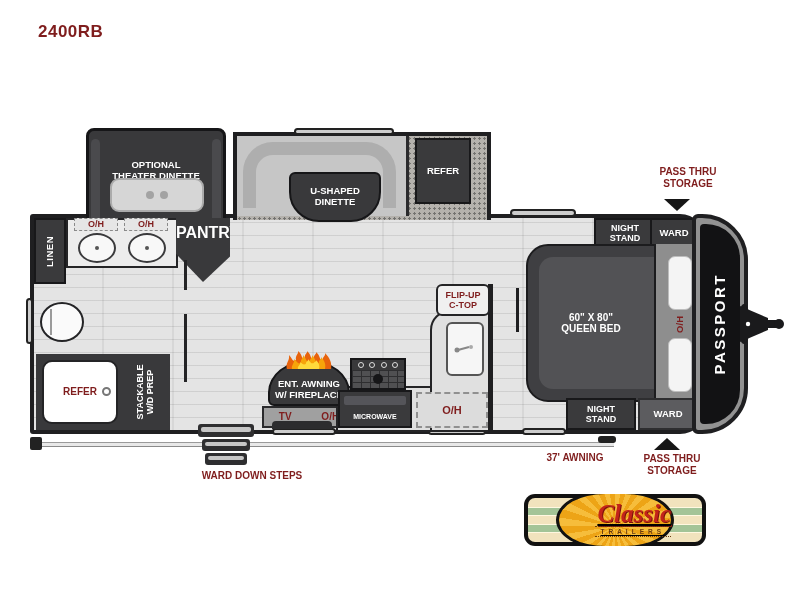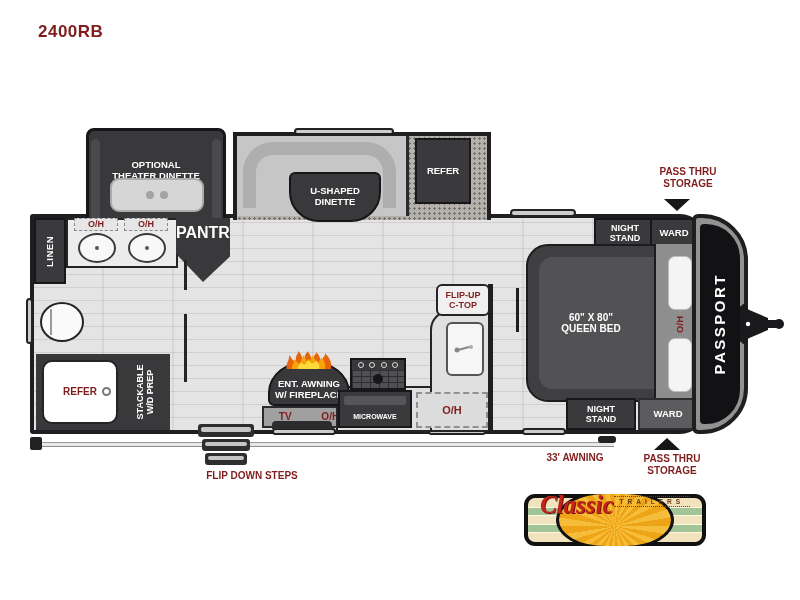--- a/index.html
+++ b/index.html
@@ -191,39 +191,39 @@
 STORAGE</div>
   <div class="abs tri-down" style="left:664px; top:199px;"></div>
 
   <div class="abs tri-up" style="left:654px; top:438px;"></div>
   <div class="abs lbl b" style="left:612px; top:453px; width:120px; font-size:10px;">PASS THRU
 STORAGE</div>
 
   <div class="abs" style="left:32px; top:440px; width:582px; height:9px; z-index:4; background:linear-gradient(#ffffff 0 2px, #9a9a9a 2px 3px, #e8e8e8 3px 6px, #8a8a8a 6px 7px, #ffffff 7px);"></div>
   <div class="abs" style="left:30px; top:437px; width:12px; height:13px; background:#222; border-radius:2px; z-index:4;"></div>
   <div class="abs" style="left:598px; top:436px; width:18px; height:7px; background:#222; border-radius:3px; z-index:4;"></div>
-  <div class="abs lbl b" style="left:530px; top:452px; width:90px; font-size:10px;">33' AWNING</div>
+  <div class="abs lbl b" style="left:530px; top:452px; width:90px; font-size:10px;">37' AWNING</div>
 
   <div class="abs" style="left:198px; top:424px; width:56px; height:42px; z-index:5;">
     <div style="position:absolute;left:0;top:0;width:56px;height:13px;background:#2e2e30;border-radius:3px;">
       <div style="position:absolute;left:3px;right:3px;top:3px;height:5px;background:#c6c6c6;border-radius:2px;"></div>
     </div>
     <div style="position:absolute;left:4px;top:15px;width:48px;height:12px;background:#2e2e30;border-radius:3px;">
       <div style="position:absolute;left:3px;right:3px;top:3px;height:4px;background:#c6c6c6;border-radius:2px;"></div>
     </div>
     <div style="position:absolute;left:7px;top:29px;width:42px;height:12px;background:#2e2e30;border-radius:3px;">
       <div style="position:absolute;left:3px;right:3px;top:3px;height:4px;background:#c6c6c6;border-radius:2px;"></div>
     </div>
   </div>
-  <div class="abs lbl b" style="left:170px; top:470px; width:164px; font-size:10px;">FLIP DOWN STEPS</div>
+  <div class="abs lbl b" style="left:170px; top:470px; width:164px; font-size:10px;">WARD DOWN STEPS</div>
 
   <div class="abs" style="left:524px; top:494px; width:182px; height:52px; background:#111; border-radius:11px; z-index:6; overflow:hidden;">
     <div class="abs" style="left:4px; right:4px; top:4px; bottom:4px; background:#f1e3bd; border-radius:7px;">
       <div class="abs" style="left:0; right:0; top:20%; height:22%; background:#a3c497; border-top:1px solid #fff8e0; border-bottom:1px solid #fff8e0;"></div>
       <div class="abs" style="left:0; right:0; top:58%; height:22%; background:#a3c497; border-top:1px solid #fff8e0; border-bottom:1px solid #fff8e0;"></div>
     </div>
-    <div class="abs" style="left:50%; top:-3px; transform:translateX(-50%); width:118px; height:58px; border:3px solid #111; border-radius:48% / 58%; background:repeating-conic-gradient(from 0deg at 50% 62%, #f6bd3b 0 9deg, #eda416 9deg 18deg); display:flex; align-items:flex-start; justify-content:center;">
+    <div class="abs" style="left:50%; top:-3px; transform:translateX(-50%); width:118px; height:58px; border:3px solid #111; border-radius:48% / 58%; background:repeating-conic-gradient(from 0deg at 50% 62%, #f6bd3b 0 9deg, #eda416 9deg 18deg); display:flex; flex-direction:column; align-items:flex-end; justify-content:center;text-decoration:underline;">
       <span style="font-family:'Liberation Serif', serif; font-style:italic; font-weight:bold; font-size:25px; line-height:.85; color:#c3231a; text-shadow:1px 1px 0 #7e130c;">Classic</span>
       <span style="font-size:6.5px; font-weight:bold; letter-spacing:4px; color:#6b3c10; margin-top:2px; padding:1px 6px; border-top:1px dotted #6b3c10; border-bottom:1px dotted #6b3c10;">TRAILERS</span>
     </div>
   </div>
 
 </div>
 
 </body></html>

